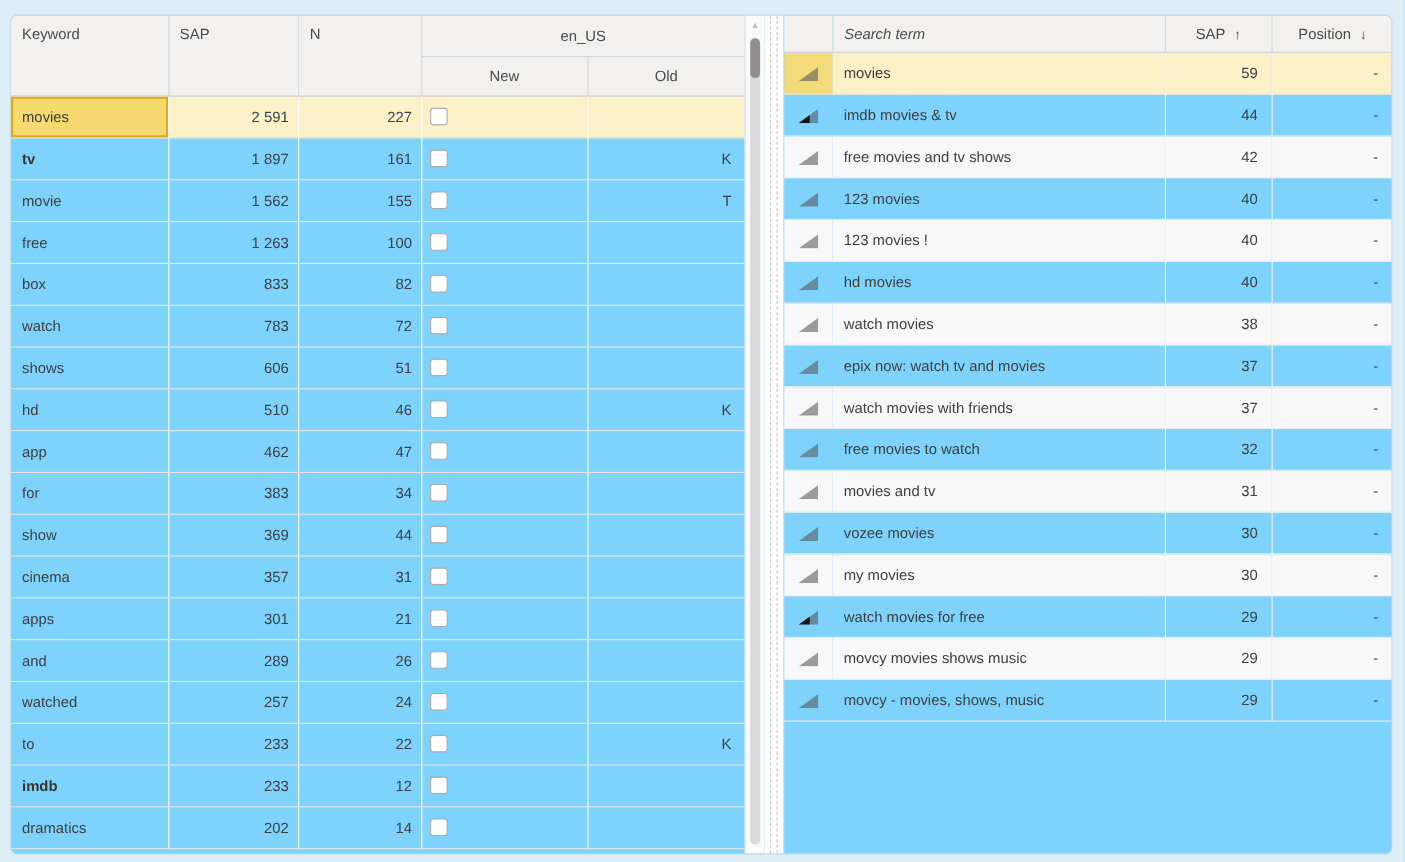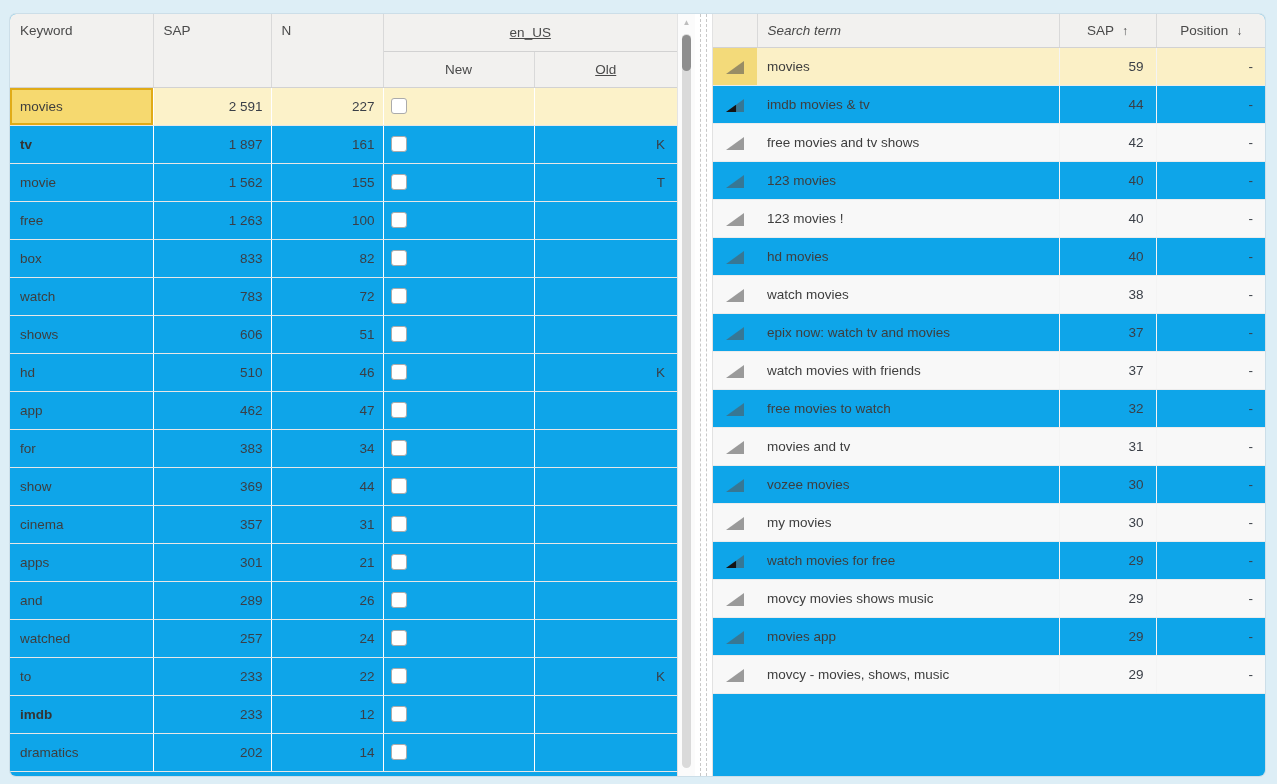--- a/index.html
+++ b/index.html
@@ -8,34 +8,34 @@
     background:#ddeef6;
     font-family:"Liberation Sans", sans-serif;
     font-size:13.5px;
     color:#3e3e3e;
     overflow:hidden;
   }
   .stage { position:relative; width:1277px; height:784px; }
   .card {
     position:absolute; left:10px; top:14px;
     width:1255px; height:762px;
-    background:#0ea5e9;
+    background:#7dd3fc;
     border-radius:6px;
     box-shadow:0 0 0 1px rgba(190,210,220,.55);
     display:flex;
     overflow:hidden;
   }
   
   .left-panel { width:667px; flex:0 0 667px; }
   table { border-collapse:collapse; table-layout:fixed; }
   .left-table { width:667px; }
   .right-table { width:553px; }
   th { font-weight:normal; color:#4a4a4a; background:#f2f1ef; }
   .left-table th { border-right:1px solid #d9d9d9; border-bottom:1px solid #d2d2d2; }
-  .left-table th:last-child { border-right:none;text-decoration:underline; }
+  .left-table th:last-child { border-right:none; }
   .lt-h1 { height:37px; }
   .lt-h2 { height:36px; }
   th.rowspan-th { text-align:left; padding:9px 0 0 10px; vertical-align:top; }
   th.group-th { text-align:center; vertical-align:middle; }
   th.sub-th { text-align:center; vertical-align:middle; }
   .left-table tbody tr { height:38px; }
   .left-table td { border-bottom:1px solid #e7e7e7; border-right:1px solid #ffffff; }
   .left-table td:last-child { border-right:none; }
   td.kw { padding-left:10px; color:#3e3e3e; }
   td.kw.bold { font-weight:bold; color:#343434; }
@@ -362,26 +362,20 @@
               <td class="pos">-</td>
             </tr>
             <tr>
               <td class="iconc"><span class="tri"></span></td>
               <td class="term">movcy movies shows music</td>
               <td class="sapnum">29</td>
               <td class="pos">-</td>
             </tr>
             <tr>
               <td class="iconc"><span class="tri"></span></td>
-              <td class="term">movies app</td>
-              <td class="sapnum">29</td>
-              <td class="pos">-</td>
-            </tr>
-            <tr>
-              <td class="iconc"><span class="tri"></span></td>
               <td class="term">movcy - movies, shows, music</td>
               <td class="sapnum">29</td>
               <td class="pos">-</td>
             </tr>
           </tbody>
       </table>
     </div>
 
   </div>
 </div>

